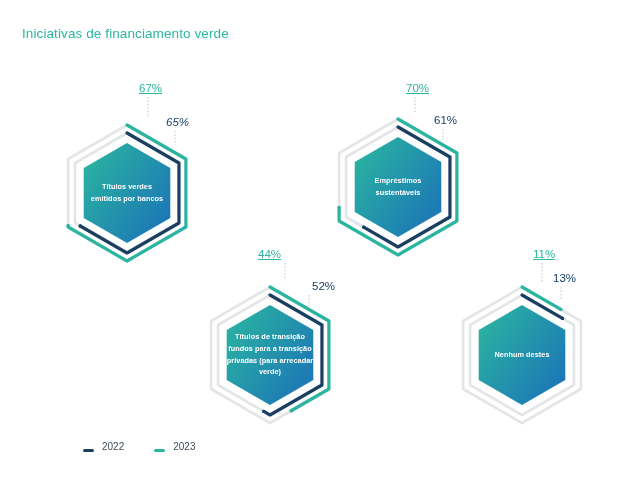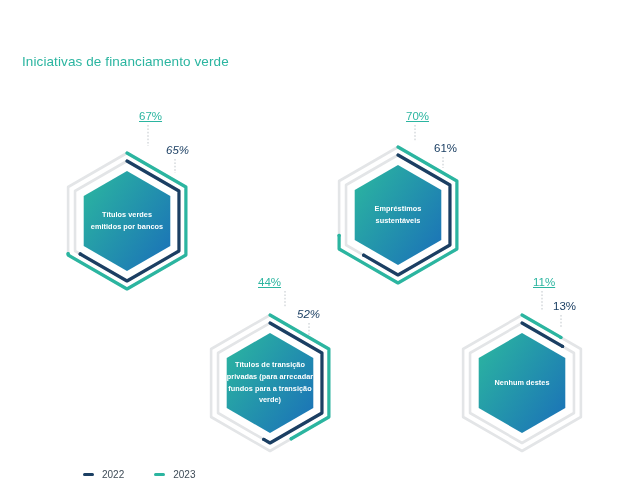--- a/index.html
+++ b/index.html
@@ -10,21 +10,20 @@
     width: 625px;
     height: 483px;
     background: #ffffff;
     font-family: "Liberation Sans", sans-serif;
     overflow: hidden;
     position: relative;
   }
   #chart-root {
     position: absolute;
     inset: 0;
-    margin-top: 28px;
   }
   .chart-title {
     position: absolute;
     left: 22px;
     top: 26px;
     font-size: 13.5px;
     color: #2bb5a0;
     letter-spacing: 0.1px;
     white-space: nowrap;
   }
@@ -59,21 +58,21 @@
   .legend {
     position: absolute;
     left: 83px;
     top: 441px;
     display: flex;
     align-items: center;
     gap: 30px;
   }
   .legend-item {
     display: flex;
-    align-items: center;
+    align-items: flex-end;
     gap: 8px;
   }
   .legend-swatch {
     width: 11px;
     height: 3px;
     border-radius: 2px;
     display: block;
   }
   .legend-text {
     font-size: 10px;
@@ -146,27 +145,27 @@
         <path d="M75.00,7.00L133.89,41.00L133.89,109.00L75.00,143.00L16.11,109.00L16.11,41.00Z" fill="none" stroke="#e3e5e7" stroke-width="2.6" stroke-linejoin="round"></path>
         <path d="M75.00,15.00L126.96,45.00L126.96,105.00L75.00,135.00L23.04,105.00L23.04,45.00Z" fill="none" stroke="#e3e5e7" stroke-width="2.6" stroke-linejoin="round"></path>
         <path d="M75.00,25.00L118.30,50.00L118.30,100.00L75.00,125.00L31.70,100.00L31.70,50.00Z" fill="url(#hexgrad-2)" stroke="none" stroke-linejoin="round"></path>
         <path d="M75.00,7.00L133.89,41.00L133.89,109.00L75.00,143.00L16.11,109.00L16.11,41.00Z" fill="none" stroke="#2bb5a0" stroke-width="3.2" stroke-linecap="round" stroke-linejoin="round" stroke-dasharray="179.5204296875 408.0009765625"></path>
         <path d="M75.00,15.00L126.96,45.00L126.96,105.00L75.00,135.00L23.04,105.00L23.04,45.00Z" fill="none" stroke="#1b3f63" stroke-width="3.2" stroke-linecap="round" stroke-linejoin="round" stroke-dasharray="187.19725463867186 359.9947204589844"></path>
         <circle cx="96.20" cy="130.76" r="1.7" fill="#2bb5a0"></circle>
         <circle cx="68.76" cy="131.40" r="1.7" fill="#1b3f63"></circle>
       </svg>
     <div class="hex-label">
         <div>Títulos de transição</div>
+        <div>fundos para a transição</div>
         <div>privadas (para arrecadar</div>
-        <div>fundos para a transição</div>
         <div>verde)</div>
       </div>
   </div>
   <div class="pct-label pct-2023" style="left:258px; top:248px;">44%</div>
-  <div class="pct-label pct-2022" style="left:297px; top:280px;font-style:italic;">52%</div>
+  <div class="pct-label pct-2022" style="left:312px; top:280px;">52%</div>
 
   <div class="hex-group" style="left:447px; top:280px; width:150px; height:150px;">
     <svg class="hex-svg" width="150" height="150" viewBox="0 0 150 150">
         <defs>
           <linearGradient id="hexgrad-3" x1="0%" y1="10%" x2="100%" y2="90%">
             <stop offset="0%" stop-color="#2bb5a0"></stop>
             <stop offset="100%" stop-color="#1b72b8"></stop>
           </linearGradient>
         </defs>
         <path d="M75.00,7.00L133.89,41.00L133.89,109.00L75.00,143.00L16.11,109.00L16.11,41.00Z" fill="none" stroke="#e3e5e7" stroke-width="2.6" stroke-linejoin="round"></path>

